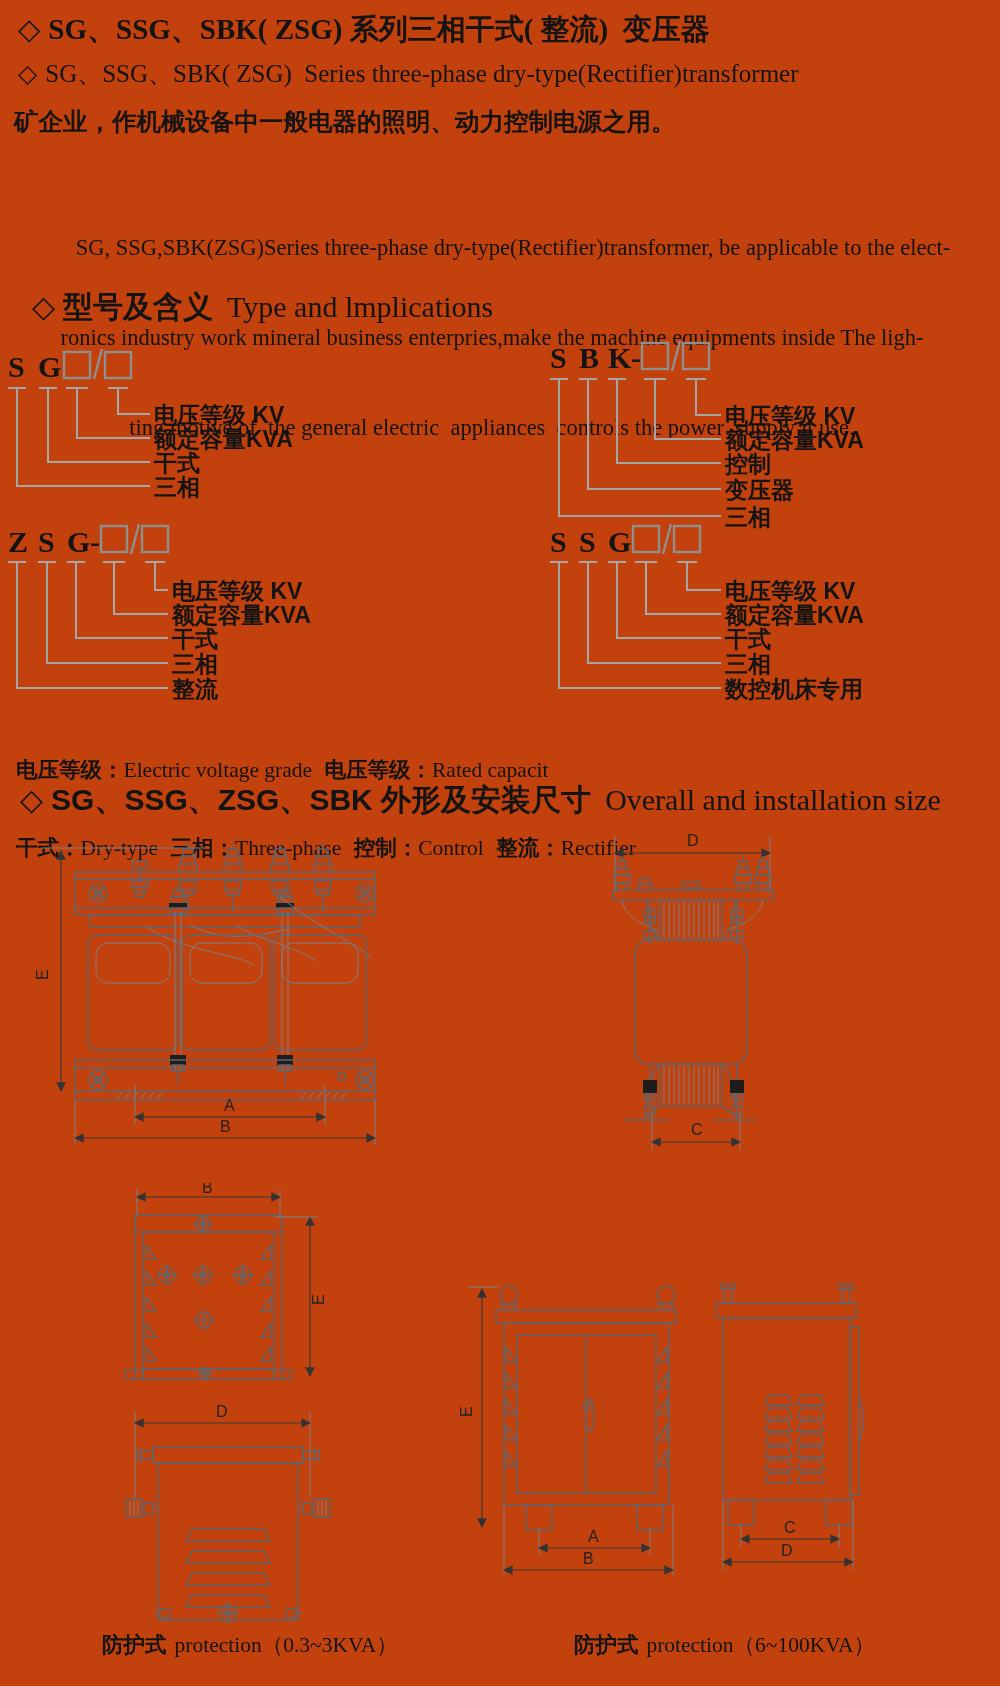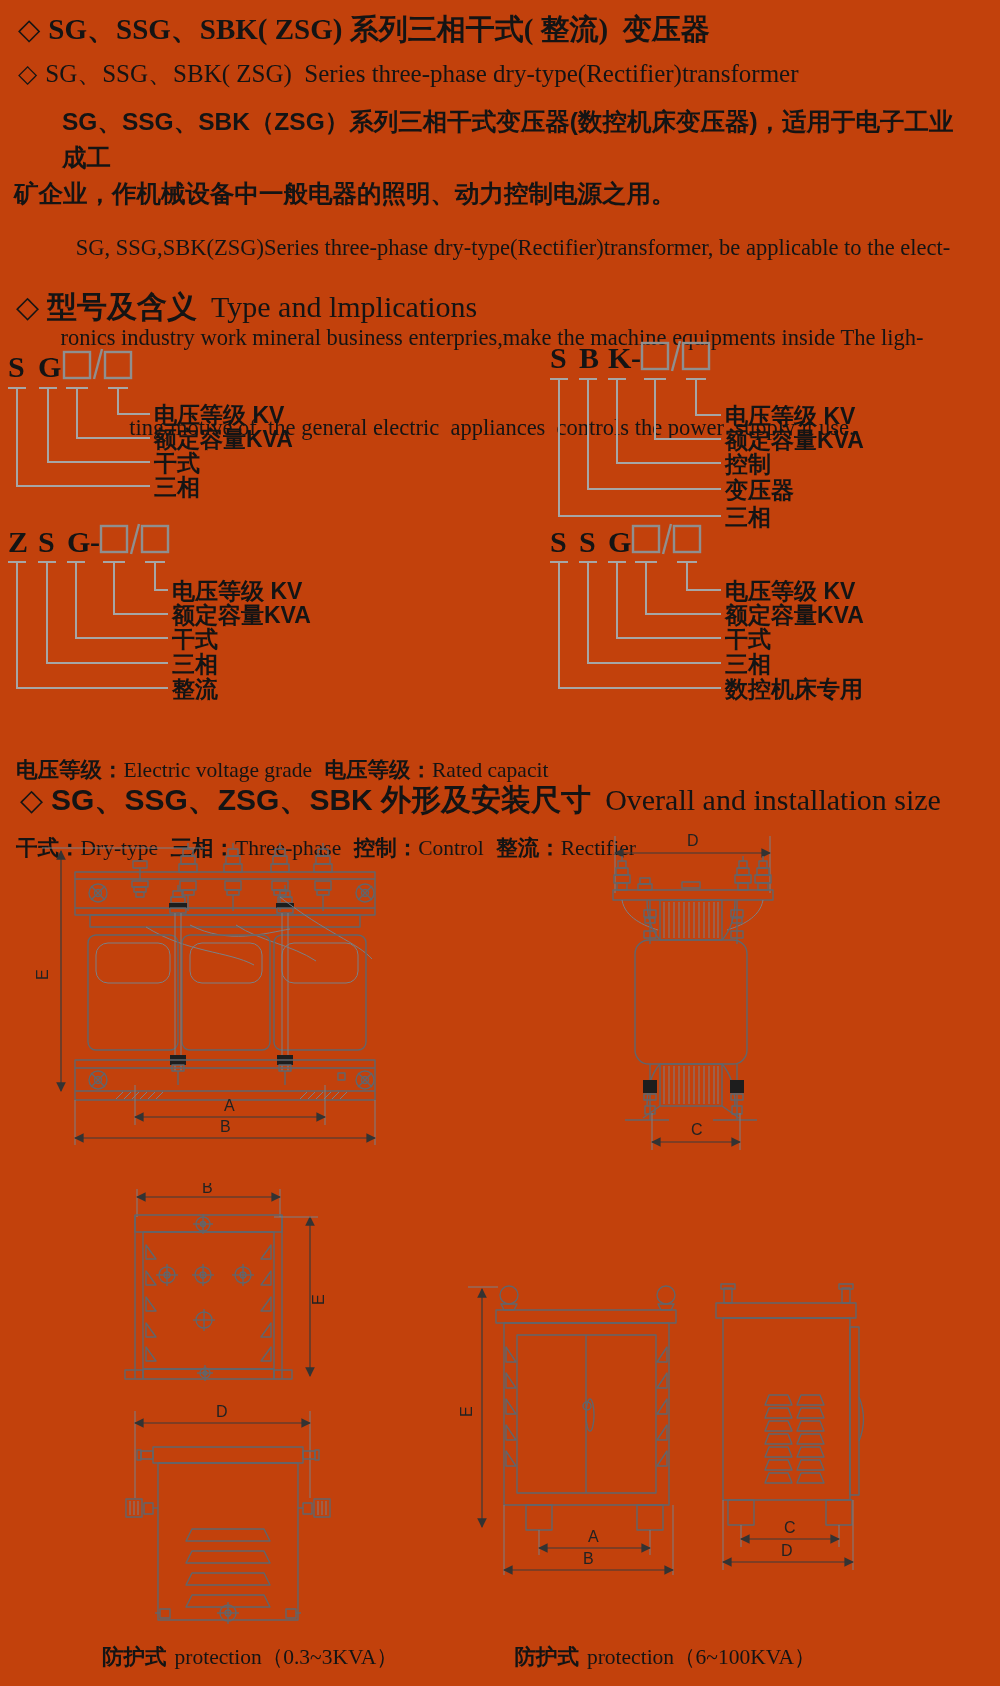--- a/index.html
+++ b/index.html
@@ -17,21 +17,21 @@
   .intro-en .ind{padding-left:42px;}
   
   .sec-head{font-size:30px;white-space:nowrap;}
   .sec-head .zh{font-weight:700;}
   .sec-head .en{font-family:"Liberation Serif",serif;font-weight:400;margin-left:14px;}
   
   .legend{font-size:21.5px;line-height:26px;white-space:pre-wrap;}
   .legend .zh{font-weight:700;}
   .legend .en{font-family:"Liberation Serif",serif;margin-right:7px;}
   
-  .caption{font-size:21.5px;text-align:center;white-space:nowrap;margin-top:12px;}
+  .caption{font-size:21.5px;text-align:right;white-space:nowrap;}
   .caption .zh{font-weight:700;}
   .caption .en{font-family:"Liberation Serif",serif;margin-left:8px;}
   
   svg{display:block;}
   .ln{stroke:#60666c;stroke-width:1.4;fill:none;stroke-linejoin:round;}
   .thin{stroke:#7a8086;stroke-width:1;fill:none;}
   .dark{fill:#1d1d1d;stroke:none;}
   .dim{stroke:#3a3a3a;stroke-width:1.2;fill:none;}
   .dimtxt{font:16px "Liberation Sans",sans-serif;fill:#222;}
   
@@ -44,30 +44,29 @@
 <body>
 
 <div class="page">
 
   <div class="abs" style="top:10px;left:18px;">
     <div class="title1"><span class="diamond">◇</span><span>SG、SSG、SBK( ZSG) 系列三相干式( 整流)  变压器</span></div>
     <div class="title2"><span class="diamond">◇</span><span>SG、SSG、SBK( ZSG)  Series three-phase dry-type(Rectifier)transformer</span></div>
   </div>
 
   <div class="abs intro-zh" style="top:104px;left:14px;">
-    <div class="ind">SG、SSG、SBK（ZSG）系列三相干式变压器(数控机床变压器)，适用于电子工业成工</div>
     <div>矿企业，作机械设备中一般电器的照明、动力控制电源之用。</div>
   </div>
   <div class="abs intro-en" style="top:173px;left:14px;text-align:center;">
     <div class="ind">SG, SSG,SBK(ZSG)Series three-phase dry-type(Rectifier)transformer, be applicable to the elect-</div>
     <div>ronics industry work mineral business enterpries,make the machine equipments inside The ligh-</div>
     <div>ting,motive of  the general electric  appliances  controls the power  supply it use.</div>
   </div>
 
-  <div class="abs sec-head" style="top:287px;left:16px;">
+  <div class="abs sec-head" style="top:287px;left:32px;">
     <span class="diamond">◇</span><span class="zh">型号及含义</span><span class="en">Type and lmplications</span>
   </div>
 
   <svg class="abs" style="top:316px;left:0;" width="430" height="195" viewBox="0 0 430 195">
     <text class="code" x="8" y="61">S</text>
     <text class="code" x="38" y="61">G</text>
     <rect class="tbox" x="64" y="36" width="26" height="26"></rect>
     <line class="tbox" x1="94" y1="63" x2="102" y2="33"></line>
     <rect class="tbox" x="105" y="36" width="26" height="26"></rect>
     <g class="lead">

